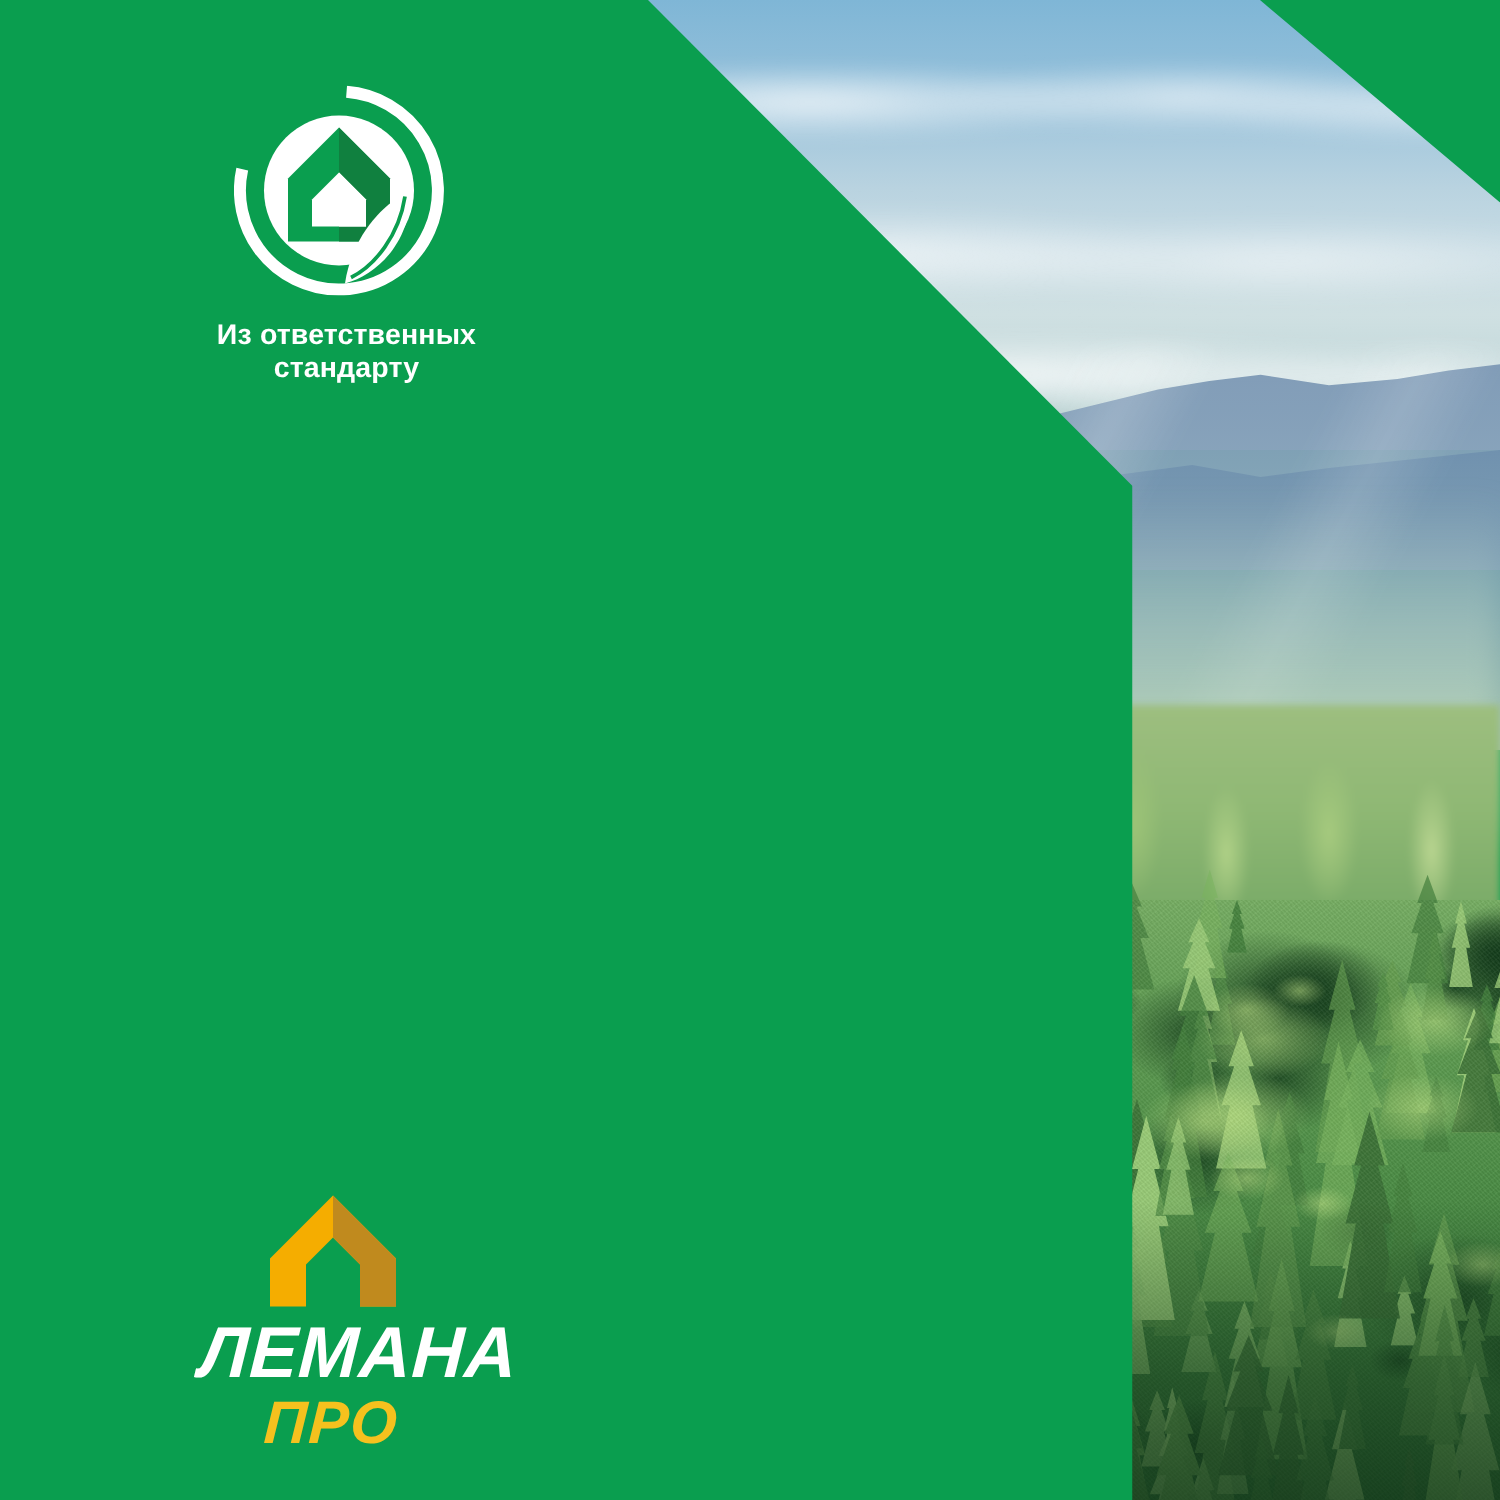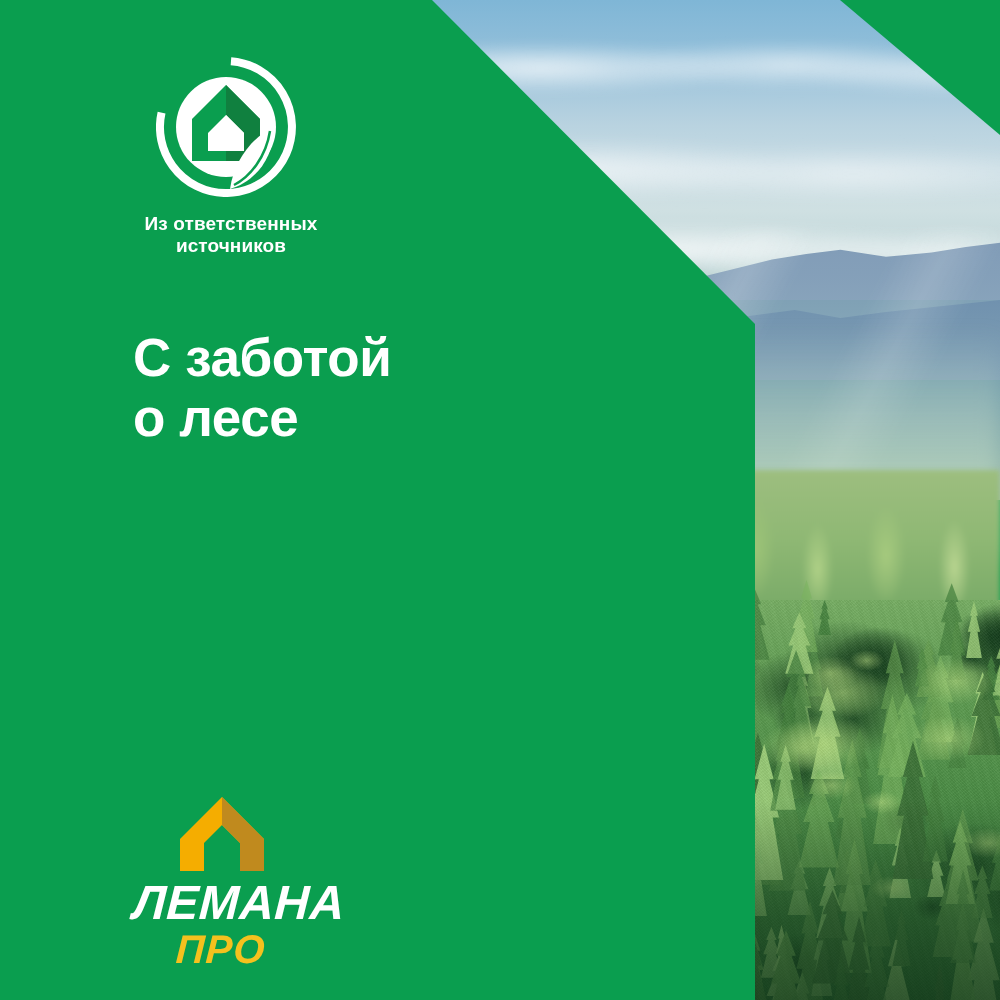--- a/index.html
+++ b/index.html
@@ -458,25 +458,23 @@
         <path d="M70 28 L104 62 L104 104 L36 104 L36 62 Z" fill="#0a9e4f"></path>
         <path d="M70 28 L104 62 L104 104 L70 104 Z" fill="#10803f"></path>
 
         <path d="M70 58 L88 76 L88 94 L52 94 L52 76 Z" fill="#ffffff"></path>
         <path d="M70 58 L88 76 L88 94 L70 94 Z" fill="#ffffff"></path>
 
         <path d="M118 70 C118 104 96 126 74 132 C78 104 96 80 118 70 Z" fill="#ffffff"></path>
         <path d="M114 74 C110 100 94 120 78 128" fill="none" stroke="#0a9e4f" stroke-width="2.5"></path>
       </svg>
       <div class="badge-caption">Из ответственных
-источников</div>
+стандарту</div>
     </div>
 
-    <h1 class="headline">С заботой
-о лесе</h1>
 
 
     <div class="brand">
       <svg class="brand-mark" viewBox="0 0 88 78">
         <path d="M44 2 L86 44 L86 76 L62 76 L62 48 L44 30 L26 48 L26 76 L2 76 L2 44 Z" fill="#f5ad00"></path>
         <path d="M44 2 L86 44 L86 76 L62 76 L62 48 L44 30 Z" fill="#c08a1e"></path>
       </svg>
       <div class="brand-name">ЛЕМАНА</div>
       <div class="brand-sub">ПРО</div>
     </div>

